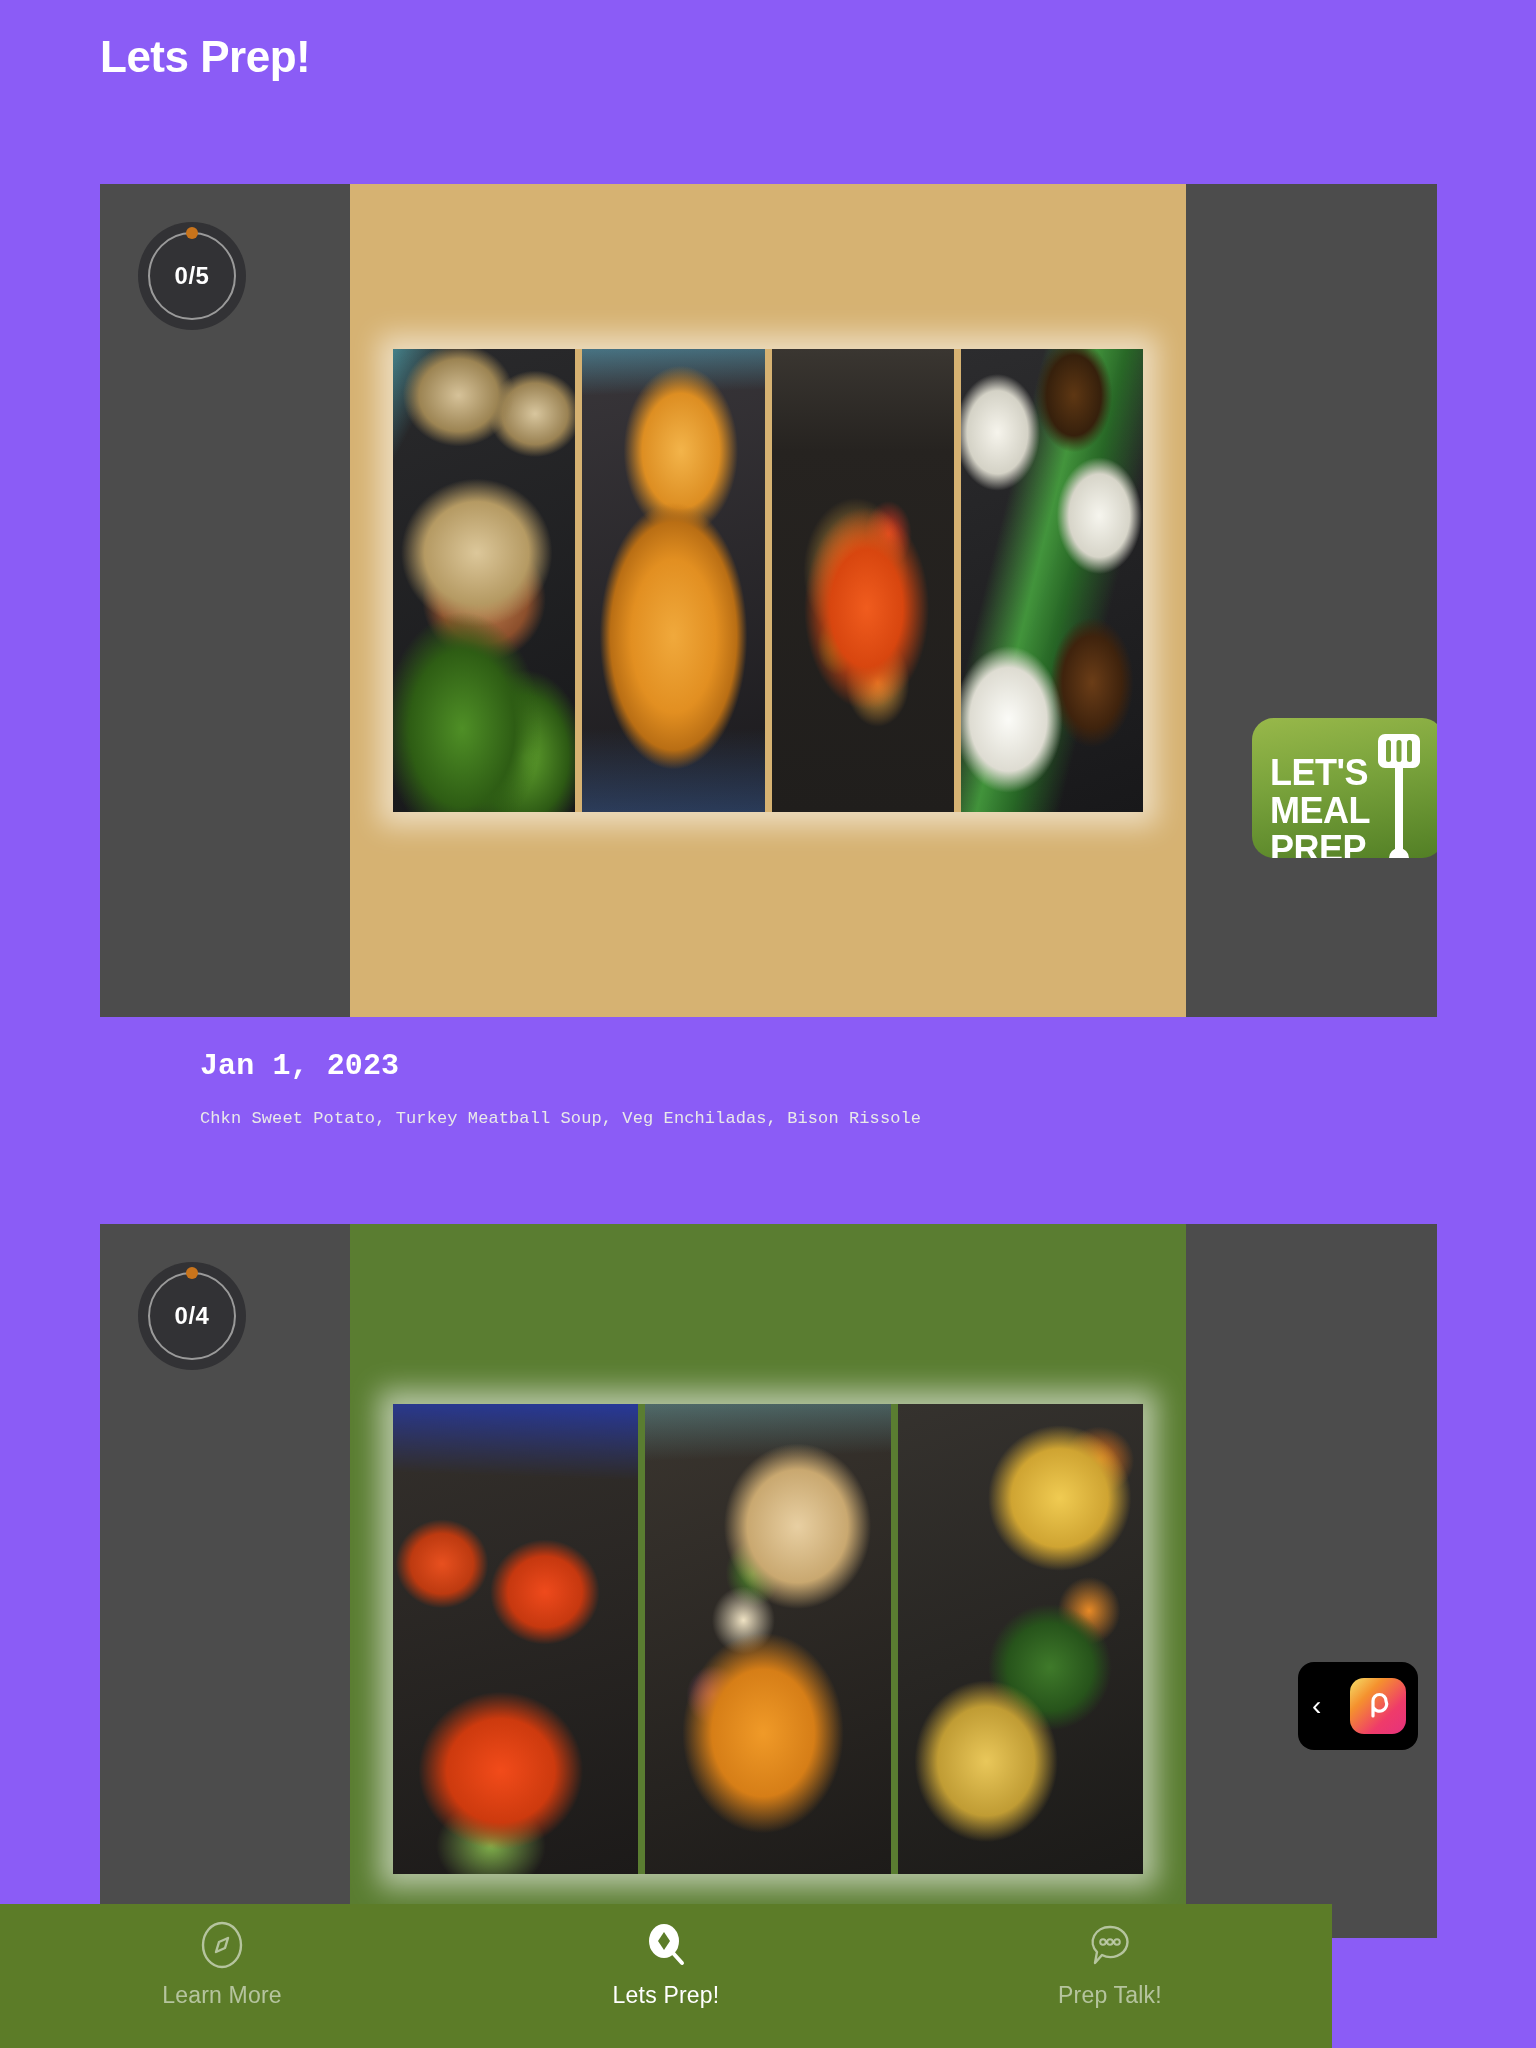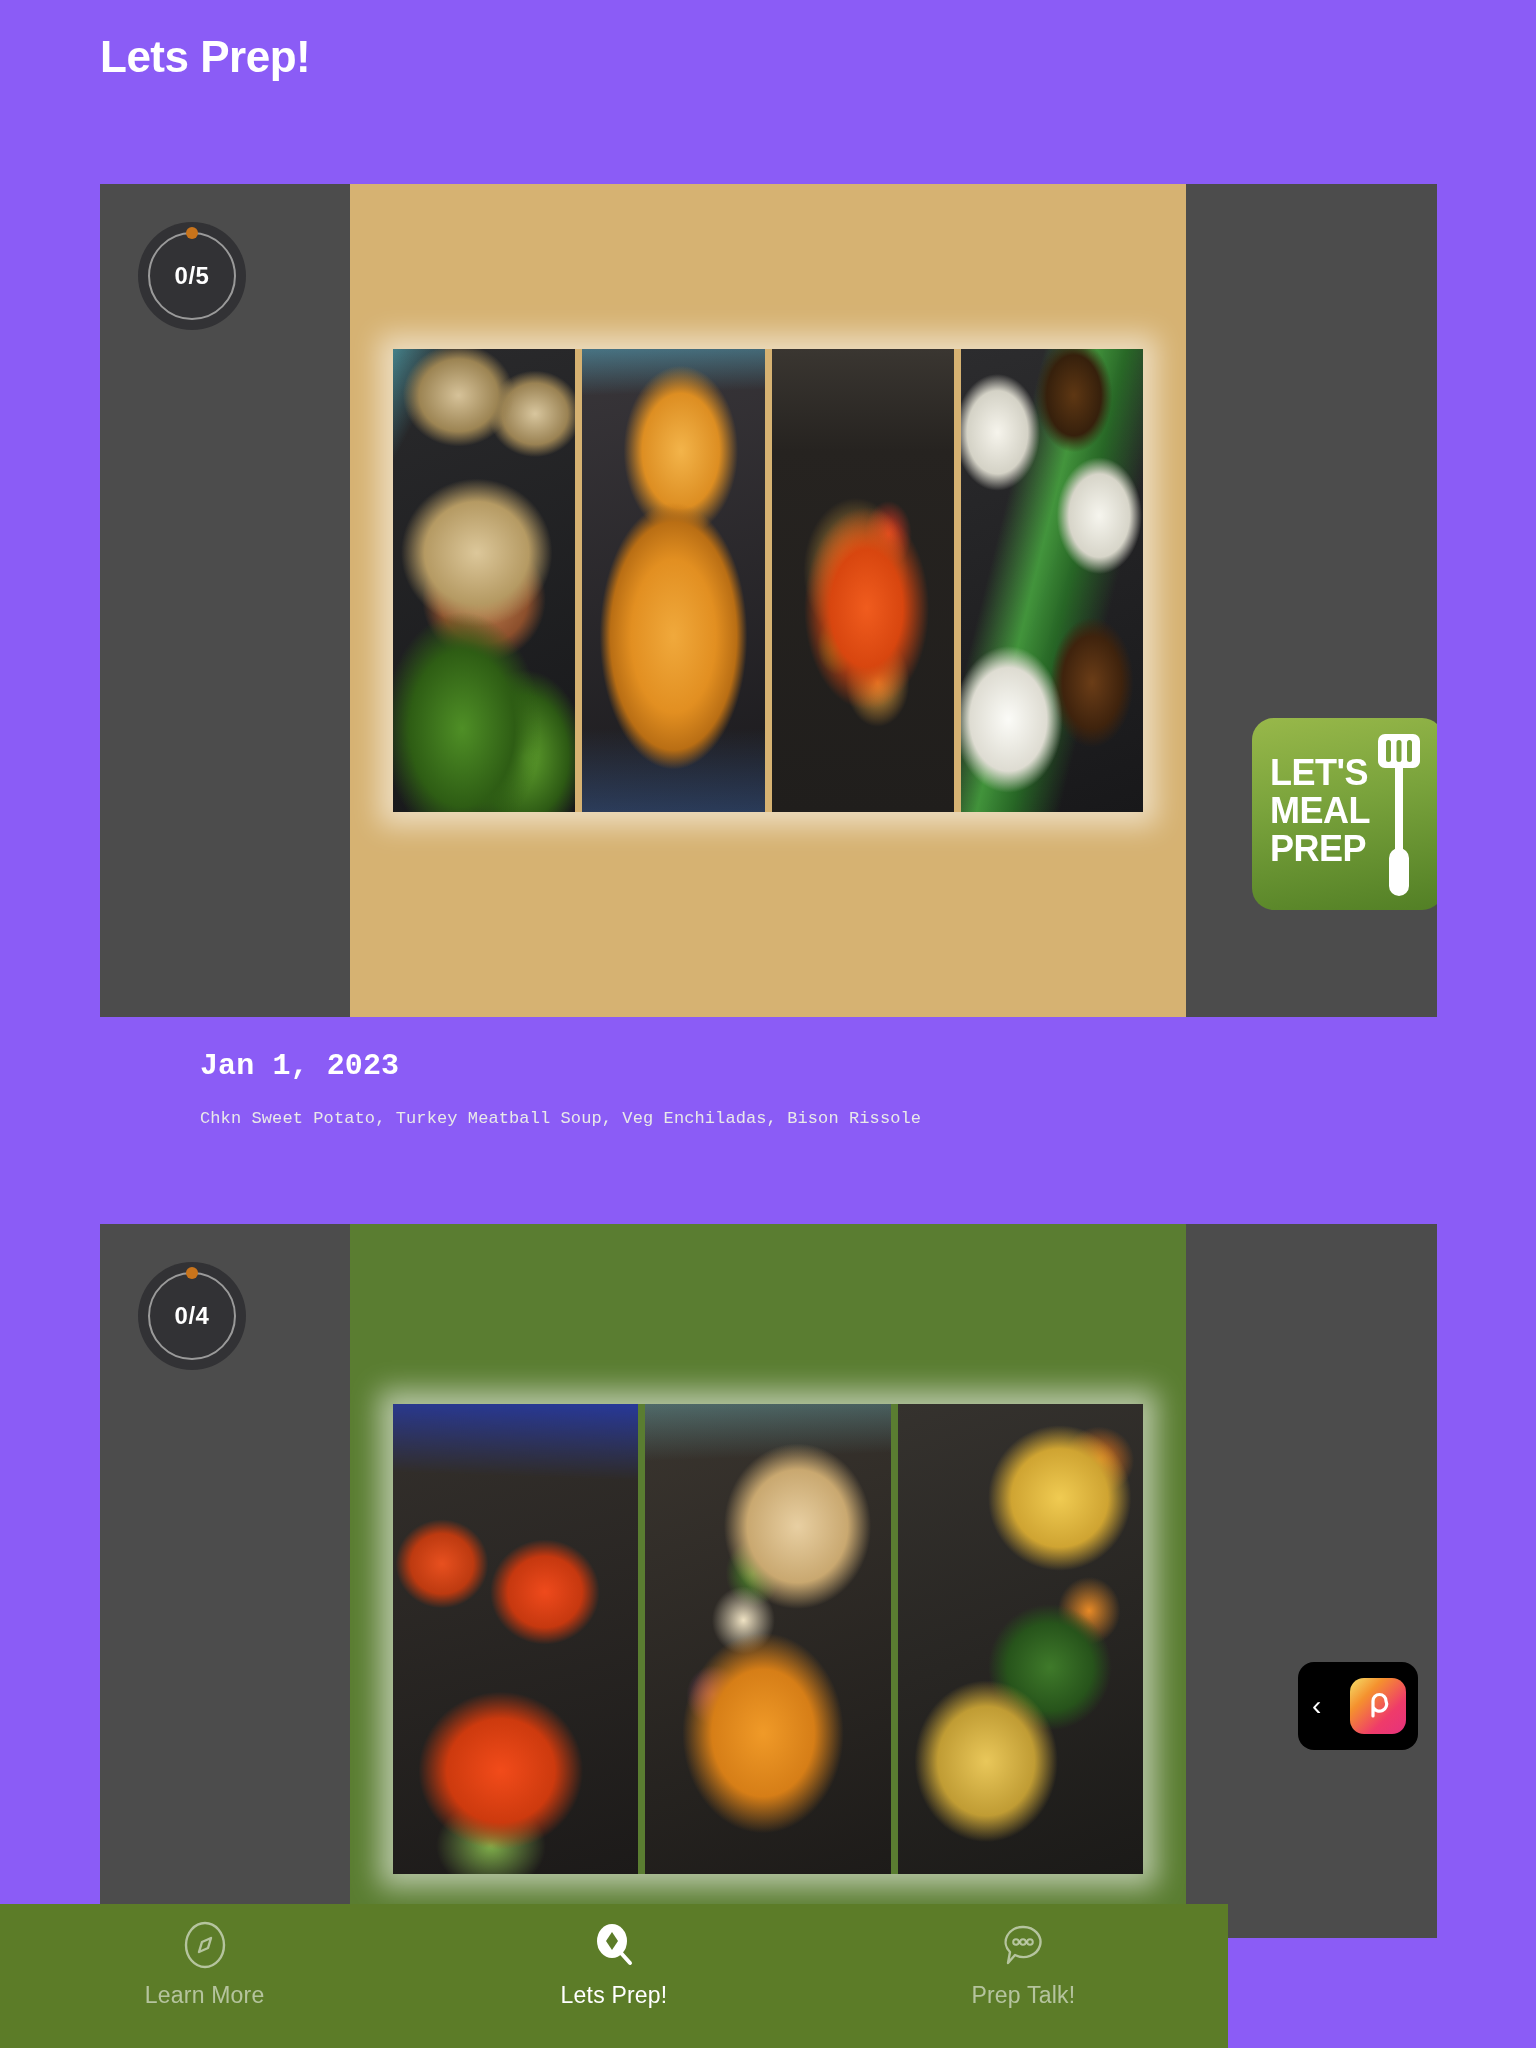--- a/index.html
+++ b/index.html
@@ -185,21 +185,21 @@
     font-size: 24px;
     font-weight: bold;
     color: #ffffff;
     letter-spacing: 0.5px;
   }
 
   
   .logo-badge {
     position: absolute;
     width: 192px;
-    height: 192px;
+    height: 140px;
     border-radius: 22px;
     background: linear-gradient(170deg, #98b84a 0%, #7aa33c 42%, #527f25 100%);
     overflow: hidden;
   }
   .logo-badge .logo-text {
     position: absolute;
     left: 18px;
     top: 36px;
     color: #ffffff;
     font-weight: bold;
@@ -261,21 +261,21 @@
     display: flex;
     align-items: center;
     justify-content: center;
   }
 
   
   .bottom-nav {
     position: absolute;
     left: 0;
     bottom: 0;
-    width: 1228px;
+    width: 1332px;
     height: 144px;
     background: #5c7c28;
     display: flex;
     align-items: flex-start;
     padding-top: 14px;
     z-index: 10;
   }
   .nav-item {
     flex: 1;
     display: flex;

